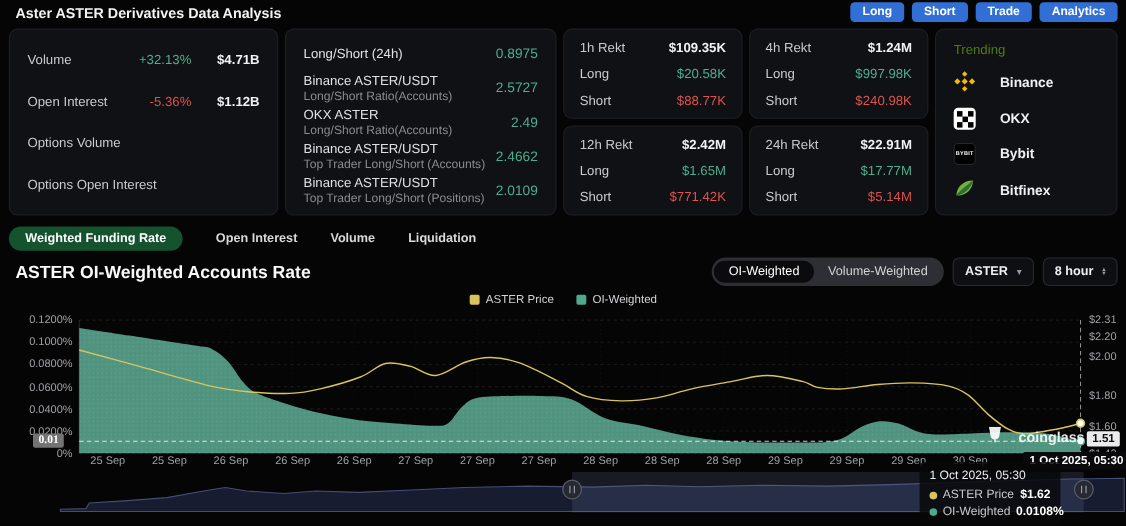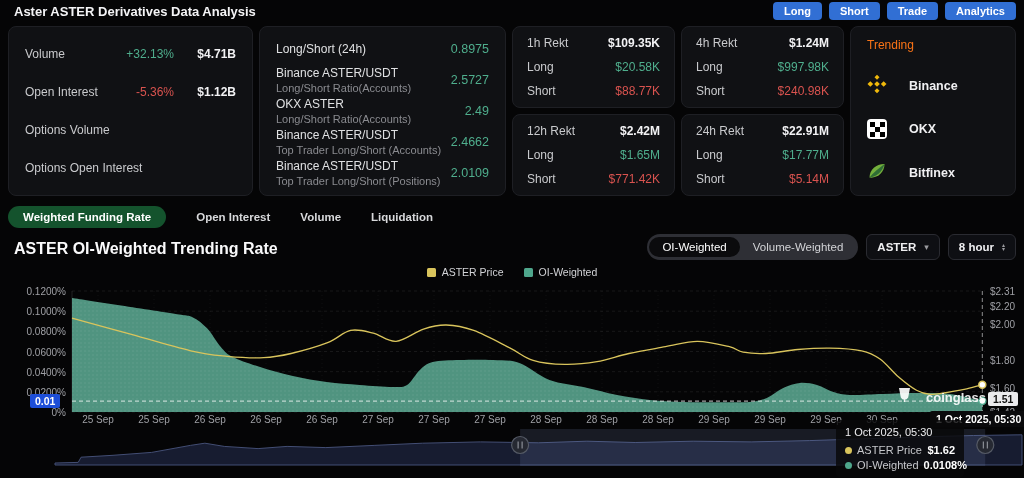--- a/index.html
+++ b/index.html
@@ -33,21 +33,21 @@
   .ratio-sub { color:#8a8b90; font-size:11px; margin-top:2px; }
   .ratio-value { color:#4fae8d; font-size:12.5px; }
 
   .rekt-col { flex:0 0 163px; display:flex; flex-direction:column; gap:6px; }
   .rekt-card { flex:1; padding:9px 14px; display:flex; flex-direction:column; justify-content:space-between; }
   .rekt-row { display:flex; justify-content:space-between; align-items:center; }
   .rekt-label { color:#c9cacd; }
   .rekt-total { font-weight:bold; color:#f2f2f4; }
 
   .panel-trending { flex:1; padding:11px 16px; display:flex; flex-direction:column; justify-content:space-between; }
-  .trending-title { color:#f97316; }
+  .trending-title { color:#4d7c0f; }
   .trend-item { display:flex; align-items:center; gap:22px; cursor:pointer; }
   .trend-name { font-weight:bold; color:#f0f0f2; font-size:12.5px; }
   .okx-icon { width:20px; height:20px; background:#fff; border-radius:4px; padding:2.5px;
               display:grid; grid-template-columns:repeat(3,1fr); grid-template-rows:repeat(3,1fr); }
   .okx-icon i:nth-child(odd) { background:#000; }
   .bybit-icon { width:20px; height:20px; background:#000; border:1px solid #26272c; border-radius:4px;
                 color:#fff; font-size:5px; font-weight:bold; letter-spacing:.3px;
                 display:flex; align-items:center; justify-content:center; }
 
   
@@ -73,22 +73,22 @@
   .legend-swatch { width:9px; height:9px; border-radius:1.5px; }
   .legend-label { font-size:10.5px; color:#d2d3d6; }
 
   
   #chart-svg { position:absolute; left:0; top:282px; }
   #labels-layer { position:absolute; inset:0; pointer-events:none; }
   .tick-left { position:absolute; left:8px; width:58px; text-align:right; font-size:10px; color:#9fa0a5; }
   .tick-right { position:absolute; left:990px; font-size:10px; color:#9fa0a5;text-align:right; }
   .x-label { position:absolute; top:414px; transform:translateX(-50%); font-size:10px; color:#9fa0a5; white-space:nowrap; }
 
-  .badge-left { position:absolute; left:30px; top:394px; background:#1d4ed8; color:#fff; font-size:10.5px;
-                font-weight:bold; padding:1px 5px; border-radius:2px; }
+  .badge-left { position:absolute; left:30px; top:394px; background:#737373; color:#fff; font-size:10.5px;
+                font-weight:bold; padding:1px 5px; border-radius:2px;font-family:Liberation Serif, serif; }
   .badge-right { position:absolute; left:988px; top:392px; background:#ebebed; color:#111; font-size:10.5px;
                  font-weight:bold; padding:1px 5px; border-radius:2px; }
   .badge-time { position:absolute; left:930px; top:411px; background:#0a0a0c; color:#fff; font-size:10.5px;
                 font-weight:bold; padding:2px 6px; border-radius:2px; white-space:nowrap; z-index:5; }
 
   .watermark { position:absolute; left:898px; top:388px; display:flex; align-items:center; gap:15px;
                color:rgba(255,255,255,.9); font-size:13px; font-weight:bold; z-index:4; }
 
   .tooltip { position:absolute; left:836px; top:420px; width:128px; background:rgba(8,8,10,.84);
              border-radius:4px; padding:6px 9px; z-index:6; }
@@ -255,39 +255,43 @@
           <i></i>
           <i></i>
           <i></i>
           <i></i>
           <i></i>
           <i></i>
         </span>
       <span class="trend-name">OKX</span>
     </div>
     <div class="trend-item">
+      <span class="bybit-icon">BYBIT</span>
+      <span class="trend-name">Bybit</span>
+    </div>
+    <div class="trend-item">
       <span>
         <svg width="20" height="20" viewBox="0 0 20 20">
           <path d="M2.5 16.5 C2.5 8.5, 9.5 2.8, 17.5 3 C17.6 11.5, 10 17.6, 2.5 16.5 Z" fill="#74b03c"></path>
           <path d="M2.5 16.5 C9.5 16, 15.5 10.5, 17.5 3 C12 7.5, 6 11.5, 2.5 16.5 Z" fill="#2f6e35"></path>
         </svg>
       </span>
       <span class="trend-name">Bitfinex</span>
     </div>
   </div>
 </div>
 
 <div class="tabs">
   <span class="tab active">Weighted Funding Rate</span>
   <span class="tab">Open Interest</span>
   <span class="tab">Volume</span>
   <span class="tab">Liquidation</span>
 </div>
 
-<div class="section-title">ASTER OI-Weighted Trending Rate</div>
+<div class="section-title">ASTER OI-Weighted Accounts Rate</div>
 <div class="controls">
   <div class="seg-toggle">
     <span class="seg active">OI-Weighted</span>
     <span class="seg">Volume-Weighted</span>
   </div>
   <div class="select">
     <span class="val">ASTER</span>
     <span class="caret">▾</span>
   </div>
   <div class="select">

